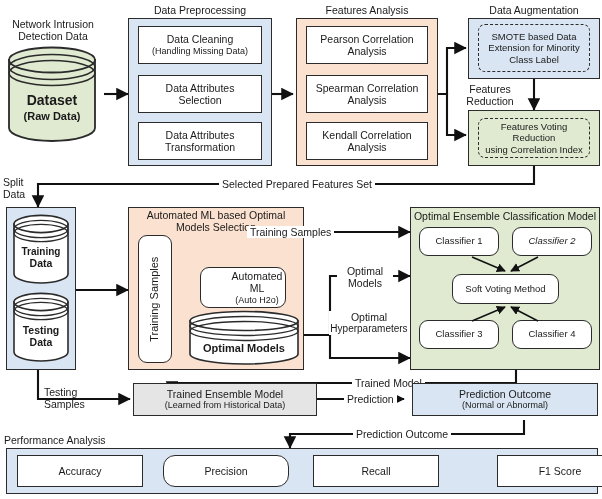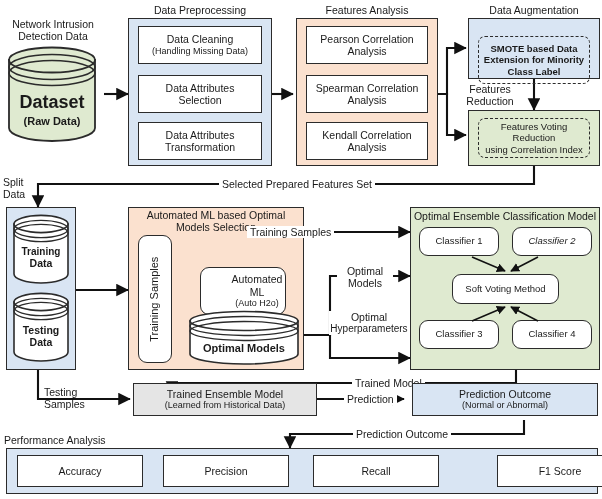--- a/index.html
+++ b/index.html
@@ -102,21 +102,21 @@
   </div>
 
   <div class="cyl" style="left:6px;top:44px;">
     <svg width="92" height="100" viewBox="0 0 92 100">
       <path d="M3,16 L3,84 A43,13 0 0 0 89,84 L89,16 Z" fill="#dfead0" stroke="#2b2b2b" stroke-width="1.8"></path>
       <ellipse cx="46" cy="16" rx="43" ry="12.5" fill="#dfead0" stroke="#2b2b2b" stroke-width="1.8"></ellipse>
       <ellipse cx="46" cy="23" rx="43" ry="12.5" fill="none" stroke="#2b2b2b" stroke-width="1.5"></ellipse>
       <ellipse cx="46" cy="29" rx="43" ry="12.5" fill="none" stroke="#2b2b2b" stroke-width="1.5"></ellipse>
     </svg>
     <div class="cyl-text" style="top:48px;">
-      <div class="bold" style="font-size:18px;text-align:right;">Dataset</div>
+      <div class="bold" style="font-size:14px;text-align:right;">Dataset</div>
       <div class="bold" style="font-size:11px;margin-top:2px;">(Raw Data)</div>
     </div>
   </div>
 
   <div class="caption" style="left:128px;top:4px;width:144px;">Data Preprocessing</div>
   <div class="panel p-blue" style="left:128px;top:18px;width:144px;height:148px;"></div>
 
   <div class="box" style="left:138px;top:26px;width:124px;height:38px;">
     <div>Data Cleaning</div>
     <div class="sub">(Handling Missing Data)</div>
@@ -141,21 +141,21 @@
     <div>Spearman Correlation</div>
     <div>Analysis</div>
   </div>
   <div class="box" style="left:306px;top:122px;width:122px;height:38px;">
     <div>Kendall Correlation</div>
     <div>Analysis</div>
   </div>
 
   <div class="caption" style="left:468px;top:4px;width:132px;">Data Augmentation</div>
   <div class="panel p-blue" style="left:468px;top:18px;width:132px;height:61px;"></div>
-  <div class="dashbox" style="left:478px;top:36px;width:112px;height:48px;font-weight:bold;">
+  <div class="dashbox" style="left:478px;top:24px;width:112px;height:48px;">
     <div>SMOTE based Data</div>
     <div>Extension for Minority</div>
     <div>Class Label</div>
   </div>
 
   <div class="caption" style="left:455px;top:83px;width:70px;">
     <div style="word-spacing:100px;">Features Reduction</div>
   </div>
   <div class="panel p-green" style="left:468px;top:110px;width:132px;height:56px;"></div>
   <div class="dashbox" style="left:478px;top:118px;width:112px;height:40px;">
@@ -200,21 +200,21 @@
 
   <div class="panel p-peach" style="left:128px;top:207px;width:176px;height:163px;"></div>
   <div class="caption multi" style="left:132px;top:209px;width:168px;">Automated ML based Optimal Models Selection</div>
 
   <div class="box rbox" style="left:138px;top:235px;width:34px;height:128px;padding:0;">
     <div class="vtext" style="left:0;top:0;right:0;bottom:0;">
       <span>Training Samples</span>
     </div>
   </div>
 
-  <div class="box rbox" style="left:200px;top:267px;width:86px;height:48px;padding-left:28px;">
+  <div class="box rbox" style="left:200px;top:267px;width:86px;height:41px;padding-left:28px;">
     <div>Automated ML</div>
     <div class="sub">(Auto H2o)</div>
   </div>
 
   <div class="cyl" style="left:188px;top:310px;">
     <svg width="112" height="55" viewBox="0 0 112 55">
       <path d="M2,11 L2,44 A54,10 0 0 0 110,44 L110,11 Z" fill="#ffffff" stroke="#2b2b2b" stroke-width="1.6"></path>
       <ellipse cx="56" cy="11" rx="54" ry="9.5" fill="#ffffff" stroke="#2b2b2b" stroke-width="1.6"></ellipse>
       <ellipse cx="56" cy="16" rx="54" ry="9.5" fill="none" stroke="#2b2b2b" stroke-width="1.3"></ellipse>
       <ellipse cx="56" cy="21" rx="54" ry="9.5" fill="none" stroke="#2b2b2b" stroke-width="1.3"></ellipse>
@@ -277,17 +277,17 @@
     <div>Prediction Outcome</div>
     <div class="sub">(Normal or Abnormal)</div>
   </div>
 
   <div class="lbl" style="left:353px;top:428px;padding:0 3px;">Prediction Outcome</div>
 
   <div class="caption" style="left:4px;top:434px;width:110px;text-align:left;">Performance Analysis</div>
   <div class="panel p-blue" style="left:6px;top:448px;width:592px;height:46px;"></div>
 
   <div class="box" style="left:17px;top:455px;width:126px;height:32px;">Accuracy</div>
-  <div class="box" style="left:163px;top:455px;width:126px;height:32px;">Precision</div>
+  <div class="box" style="left:163px;top:455px;width:126px;height:32px;border-radius:12px;">Precision</div>
   <div class="box" style="left:313px;top:455px;width:126px;height:32px;">Recall</div>
   <div class="box" style="left:459px;top:455px;width:126px;height:32px;margin-left:38px;">F1 Score</div>
 
 </div>
 
 </body></html>

